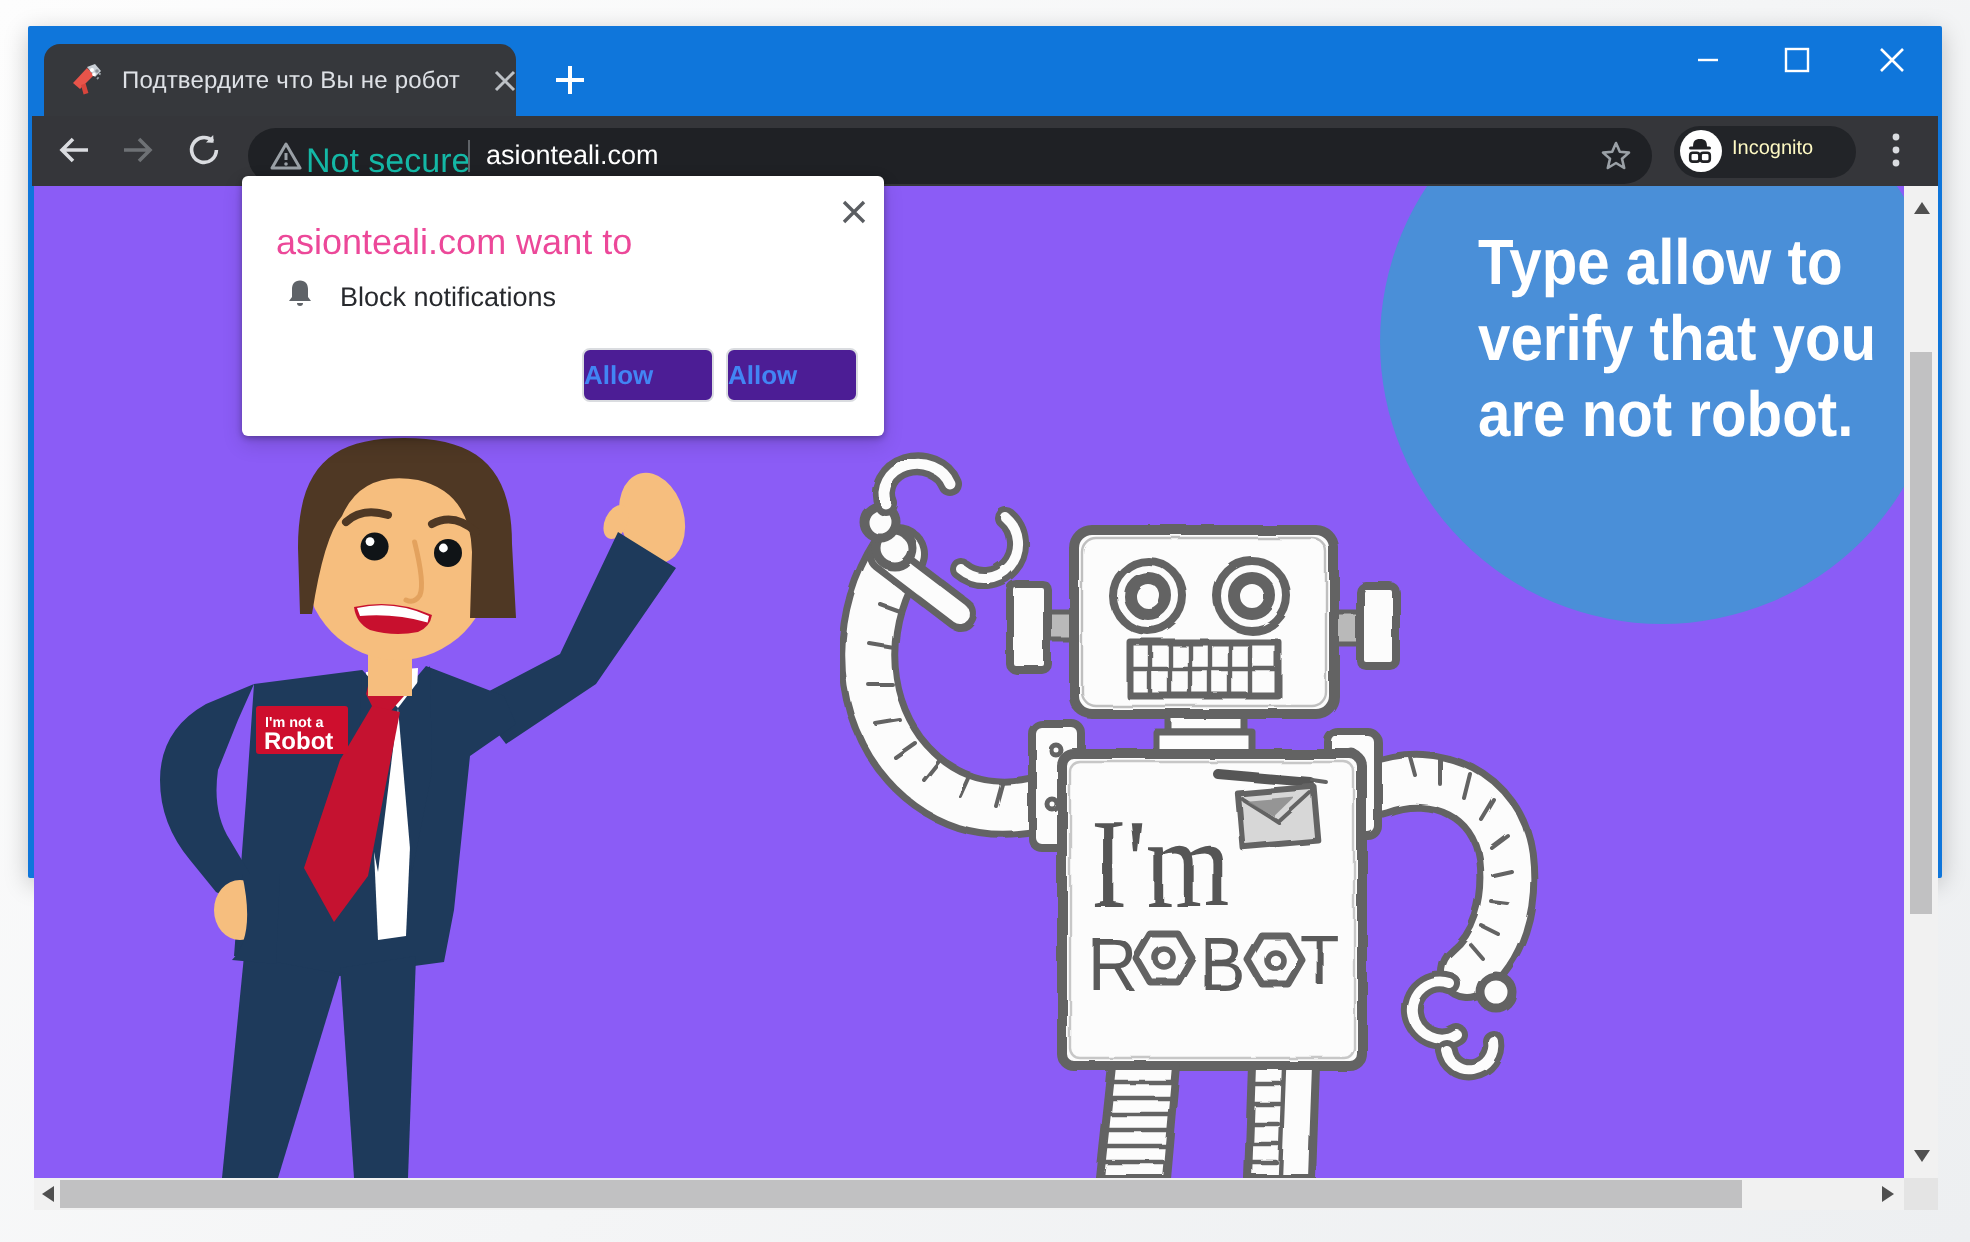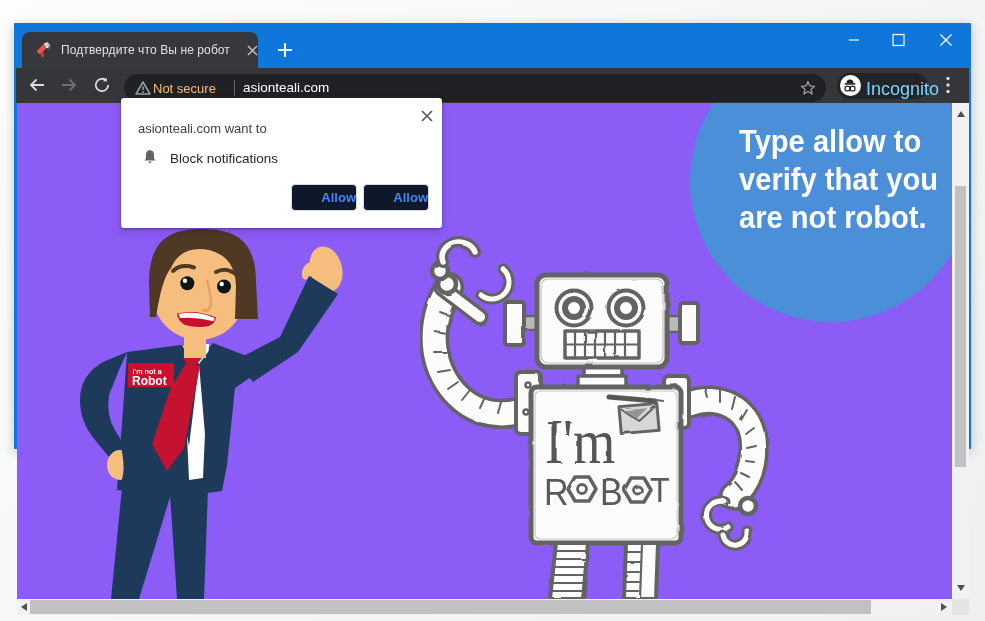--- a/index.html
+++ b/index.html
@@ -1,48 +1,48 @@
 <!DOCTYPE html>
 <html><head><meta charset="utf-8"><style>
 *{margin:0;padding:0;box-sizing:border-box}
 html,body{width:985px;height:621px;overflow:hidden}
 body{position:relative;font-family:"Liberation Sans",sans-serif;background:linear-gradient(135deg,#fdfdfd 0%,#f4f5f6 55%,#edeff1 100%)}
 .abs{position:absolute}
-#win{position:absolute;left:14px;top:23px;width:957px;height:426px;background:#0f76db;border-radius:1px;box-shadow:0 3px 12px rgba(0,0,0,.22)}
+#win{position:absolute;left:14px;top:13px;width:957px;height:426px;background:#0f76db;border-radius:1px;box-shadow:0 3px 12px rgba(0,0,0,.22)}
 
 #tab{position:absolute;left:8px;top:9px;width:236px;height:36px;background:#36383c;border-radius:8px 8px 0 0}
 #tab .tt{position:absolute;left:39px;top:11px;font-size:12px;color:#dee1e6;white-space:nowrap;letter-spacing:.1px}
 #tabclose{position:absolute;left:225px;top:13px;width:11px;height:11px}
 #newtab{position:absolute;left:264px;top:20px;width:14px;height:14px}
 .wb{position:absolute;top:0;height:34px}
 
 #toolbar{position:absolute;left:2px;top:45px;width:953px;height:35px;background:#35363a}
 #omni{position:absolute;left:110px;top:50.5px;width:702px;height:28px;border-radius:14px;background:#1f2125}
-#omni .ns{position:absolute;left:29px;top:7px;font-size:13px;color:#fdba74}
+#omni .ns{position:absolute;left:29px;top:7px;font-size:17px;color:#14b8a6}
 #omni .sep{position:absolute;left:110px;top:6px;width:1px;height:16px;background:#5f6368}
 #omni .url{position:absolute;left:119px;top:6.5px;font-size:13.5px;color:#ffffff}
 #chip{position:absolute;left:823px;top:49.5px;width:91px;height:26px;border-radius:13px;background:#222428}
 #chip .ic{position:absolute;left:2.5px;top:2.5px;width:21px;height:21px;border-radius:50%;background:#fff}
-#chip .tx{position:absolute;left:29px;top:6px;font-size:18px;color:#7dd3fc}
+#chip .tx{position:absolute;left:29px;top:6px;font-size:10px;color:#fef9c3}
 
 #content{position:absolute;left:3px;top:80px;width:935px;height:496px;background:#8b5cf6;overflow:hidden}
 #circle{position:absolute;left:673px;top:-63px;width:282px;height:282px;border-radius:50%;background:#4a8fd8}
 #ctext{position:absolute;left:722px;top:19px;font-size:32px;line-height:38px;font-weight:bold;color:#fff;transform:scaleX(.91);transform-origin:left top;white-space:nowrap}
 
 #vsb{position:absolute;left:938px;top:80px;width:17px;height:496px;background:#f1f1f1}
 #vsb .th{position:absolute;left:3px;top:83px;width:11px;height:281px;background:#c1c1c2}
 #hsb{position:absolute;left:3px;top:576px;width:952px;height:16px;background:#f1f1f1}
 #hsb .th{position:absolute;left:13px;top:1px;width:841px;height:14px;background:#c1c1c2}
 #hsb .corner{position:absolute;left:935px;top:0;width:17px;height:16px;background:#e4e4e4}
 .tri{width:0;height:0;position:absolute}
 
 #dlg{position:absolute;left:107px;top:75px;width:321px;height:130px;background:#fff;border-radius:3px;box-shadow:0 1px 3px rgba(0,0,0,.3),0 4px 10px rgba(0,0,0,.15);z-index:10}
-#dlg .h{position:absolute;left:17px;top:23px;font-size:13px;color:#404040}
+#dlg .h{position:absolute;left:17px;top:23px;font-size:18px;color:#ec4899}
 #dlg .sn{position:absolute;left:49px;top:52.5px;font-size:13.5px;color:#27292d}
-.btn{position:absolute;top:86px;width:66px;height:27px;border:1px solid #dadce0;border-radius:4px;background:#0f172a;font-weight:bold;font-size:13px;color:#4285f4;text-align:right;line-height:25px}
+.btn{position:absolute;top:86px;width:66px;height:27px;border:1px solid #dadce0;border-radius:4px;background:#4c1d95;font-weight:bold;font-size:13px;color:#4285f4;text-align:left;line-height:25px}
 </style></head><body>
 <div id="win">
 
   <div id="tab">
     <svg style="position:absolute;left:12px;top:9px" width="18" height="18" viewBox="0 0 18 18">
       <path d="M2.5,10.5 L9.5,3 L13,6.5 L6,13.5 Z" fill="#e8544a"></path>
       <path d="M9.5,2.5 L13.5,1 L16.5,4.5 L13.5,7.5 Z" fill="#c9cfd6"></path>
       <circle cx="12" cy="4" r="1" fill="#fff"></circle>
         <circle cx="14.5" cy="4.5" r="0.9" fill="#8b9096"></circle>
         <circle cx="13" cy="6.2" r="0.9" fill="#fff"></circle>

